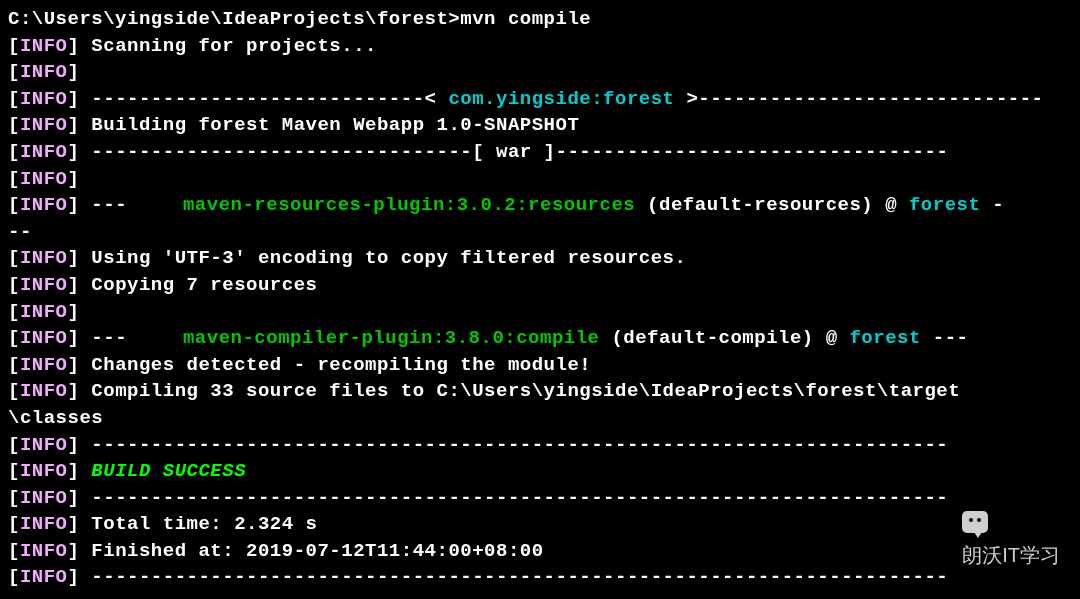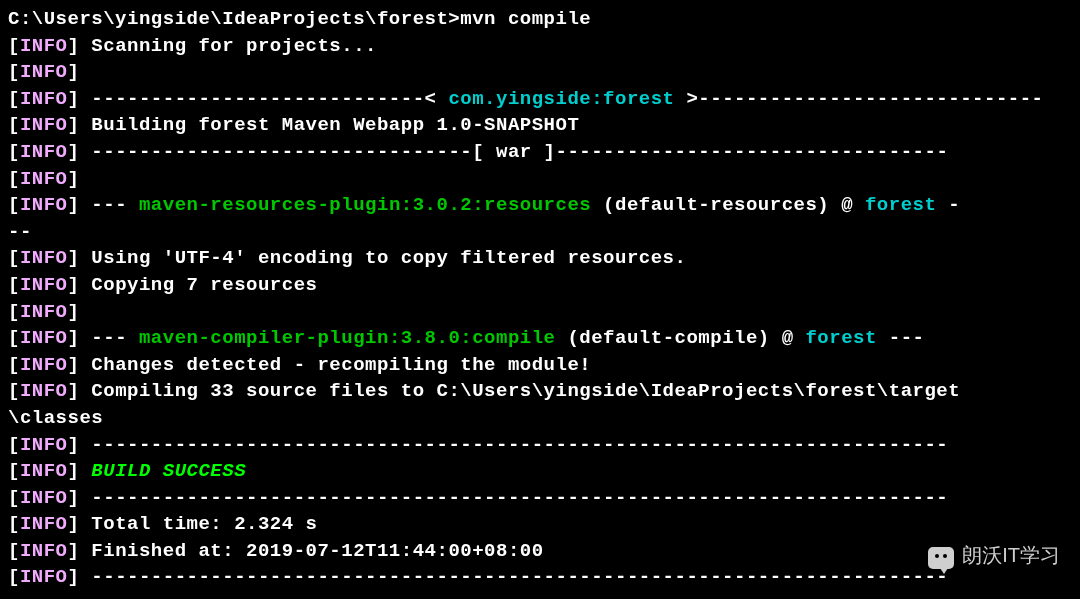--- a/index.html
+++ b/index.html
@@ -17,34 +17,35 @@
       font-weight: bold;
       position: relative;
     }
     .line {
       white-space: pre;
       font-weight: bold;
     }
     .white { color: #ffffff; }
     .blue { color: #f0abfc; }
     .cyan { color: #00cfcf; }
-    .green { color: #00c800; }
+    .green { color: #00c800; margin-left: 44px; }
     .bright-green { color: #00ff00; font-style: italic; }
     .watermark {
       position: absolute;
       right: 20px;
       bottom: 30px;
       display: flex;
-      align-items: flex-end;
+      align-items: flex-start;
       gap: 8px;
       color: #cfcfcf;
       font-family: sans-serif;
       font-size: 20px;
       font-weight: normal;
       letter-spacing: 0;
+      flex-direction: column;
     }
     .msg-icon {
       width: 26px;
       height: 22px;
       background: #cfcfcf;
       border-radius: 5px;
       position: relative;
     }
     .msg-icon::before, .msg-icon::after {
       content: "";
@@ -82,21 +83,21 @@
 <div class="line"><span class="white">[</span><span class="blue">INFO</span><span class="white">]</span><span class="white"> Building forest Maven Webapp 1.0-SNAPSHOT</span></div>
 
 <div class="line"><span class="white">[</span><span class="blue">INFO</span><span class="white">]</span><span class="white"> --------------------------------</span><span class="white">[ war ]</span><span class="white">---------------------------------</span></div>
 
 <div class="line"><span class="white">[</span><span class="blue">INFO</span><span class="white">]</span></div>
 
 <div class="line"><span class="white">[</span><span class="blue">INFO</span><span class="white">]</span><span class="white"> --- </span><span class="green">maven-resources-plugin:3.0.2:resources</span><span class="white"> (default-resources) @ </span><span class="cyan">forest</span><span class="white"> -</span></div>
 
 <div class="line"><span class="white">--</span></div>
 
-<div class="line"><span class="white">[</span><span class="blue">INFO</span><span class="white">]</span><span class="white"> Using 'UTF-4' encoding to copy filtered resources.</span></div>
+<div class="line"><span class="white">[</span><span class="blue">INFO</span><span class="white">]</span><span class="white"> Using 'UTF-3' encoding to copy filtered resources.</span></div>
 
 <div class="line"><span class="white">[</span><span class="blue">INFO</span><span class="white">]</span><span class="white"> Copying 7 resources</span></div>
 
 <div class="line"><span class="white">[</span><span class="blue">INFO</span><span class="white">]</span></div>
 
 <div class="line"><span class="white">[</span><span class="blue">INFO</span><span class="white">]</span><span class="white"> --- </span><span class="green">maven-compiler-plugin:3.8.0:compile</span><span class="white"> (default-compile) @ </span><span class="cyan">forest</span><span class="white"> ---</span></div>
 
 <div class="line"><span class="white">[</span><span class="blue">INFO</span><span class="white">]</span><span class="white"> Changes detected - recompiling the module!</span></div>
 
 <div class="line"><span class="white">[</span><span class="blue">INFO</span><span class="white">]</span><span class="white"> Compiling 33 source files to C:\Users\yingside\IdeaProjects\forest\target</span></div>

